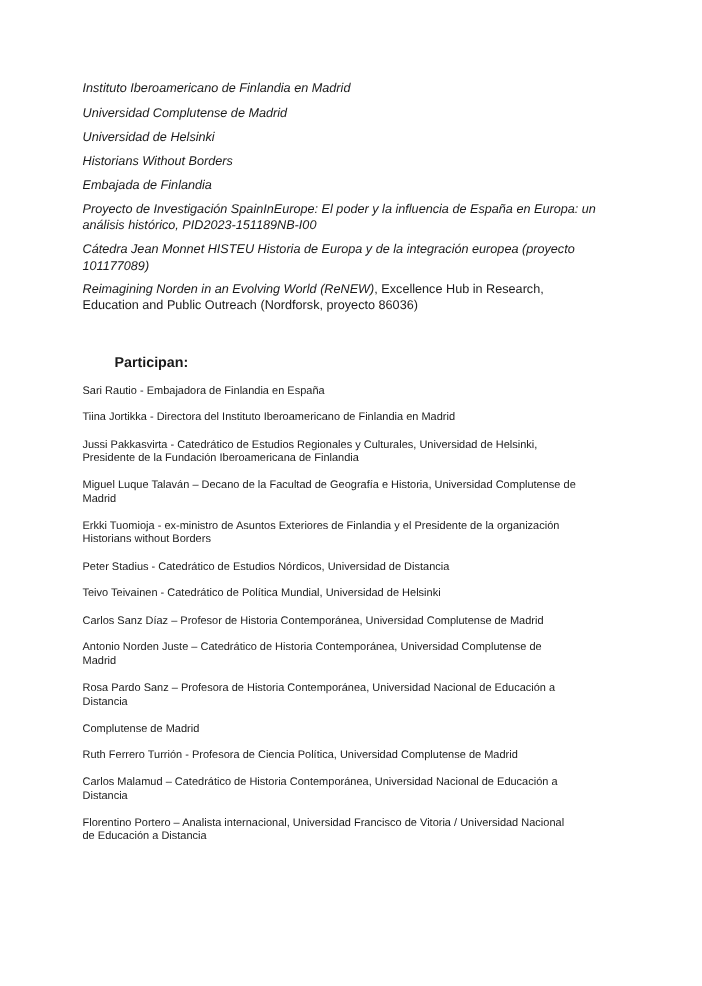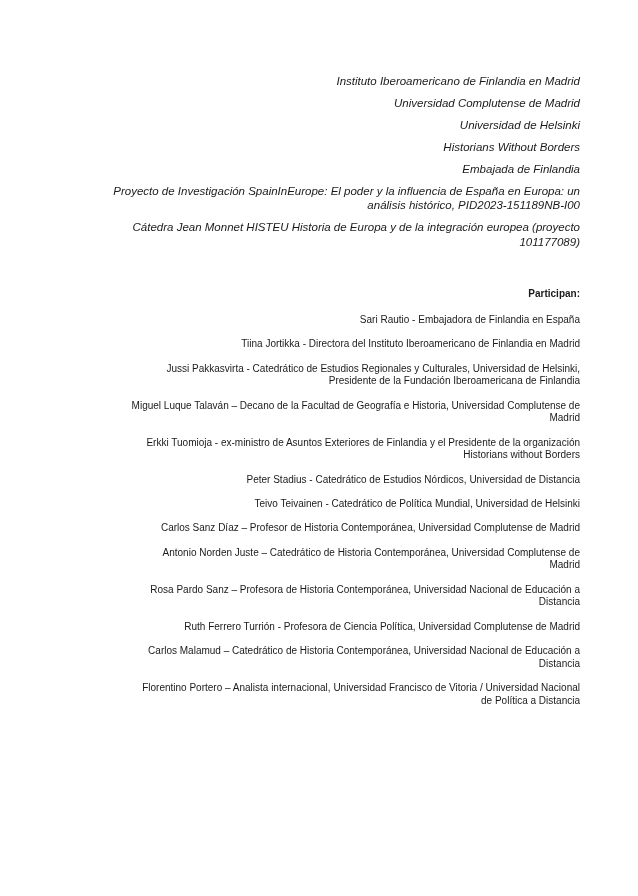--- a/index.html
+++ b/index.html
@@ -4,35 +4,34 @@
 <style>
   html, body { margin: 0; padding: 0; background: #ffffff; }
   .page {
     position: relative;
     width: 638px;
     height: 896px;
     background: #ffffff;
     color: #1a1a1a;
     font-family: "Liberation Sans", "DejaVu Sans", sans-serif;
     overflow: hidden;
-    text-align: right;
   }
   .content { padding: 74px 58px 0 75px; }
   p { margin: 0; }
   .intro {
     font-style: italic;
     font-size: 11.5px;
     line-height: 14.3px;
     margin-bottom: 7.7px;
   }
   .renew .rm { font-style: normal; }
   .heading {
     font-style: normal;
     font-weight: bold;
-    font-size: 10px;
+    font-size: 13px;
     line-height: 16px;
     margin-top: 37px;
     margin-bottom: 12px;
     padding-left: 29px;
   }
   .entry {
     font-size: 10px;
     line-height: 12.6px;
     margin-bottom: 11.8px;
   }
@@ -61,20 +60,24 @@
       <span class="line">Embajada de Finlandia</span>
     </p>
     <p class="intro">
       <span class="line">Proyecto de Investigación SpainInEurope: El poder y la influencia de España en Europa: un</span>
       <span class="line">análisis histórico, PID2023-151189NB-I00</span>
     </p>
     <p class="intro">
       <span class="line">Cátedra Jean Monnet HISTEU Historia de Europa y de la integración europea (proyecto</span>
       <span class="line">101177089)</span>
     </p>
+    <p class="intro renew">
+      <span class="inline-line"><span class="it">Reimagining Norden in an Evolving World (ReNEW)</span><span class="rm">, Excellence Hub in Research,</span></span>
+      <span class="line rm">Education and Public Outreach (Nordforsk, proyecto 86036)</span>
+    </p>
 
     <p class="heading">Participan:</p>
 
     <p class="entry">
       <span class="line">Sari Rautio - Embajadora de Finlandia en España</span>
     </p>
     <p class="entry">
       <span class="line">Tiina Jortikka - Directora del Instituto Iberoamericano de Finlandia en Madrid</span>
     </p>
     <p class="entry">
@@ -100,27 +103,28 @@
     </p>
     <p class="entry">
       <span class="line">Antonio Norden Juste – Catedrático de Historia Contemporánea, Universidad Complutense de</span>
       <span class="line">Madrid</span>
     </p>
     <p class="entry">
       <span class="line">Rosa Pardo Sanz – Profesora de Historia Contemporánea, Universidad Nacional de Educación a</span>
       <span class="line">Distancia</span>
     </p>
     <p class="entry">
+      <span class="line">Complutense de Madrid</span>
     </p>
     <p class="entry">
       <span class="line">Ruth Ferrero Turrión - Profesora de Ciencia Política, Universidad Complutense de Madrid</span>
     </p>
     <p class="entry">
       <span class="line">Carlos Malamud – Catedrático de Historia Contemporánea, Universidad Nacional de Educación a</span>
       <span class="line">Distancia</span>
     </p>
     <p class="entry">
       <span class="line">Florentino Portero – Analista internacional, Universidad Francisco de Vitoria / Universidad Nacional</span>
-      <span class="line">de Política a Distancia</span>
+      <span class="line">de Educación a Distancia</span>
     </p>
 
   </div>
 </div>
 
 </body></html>

